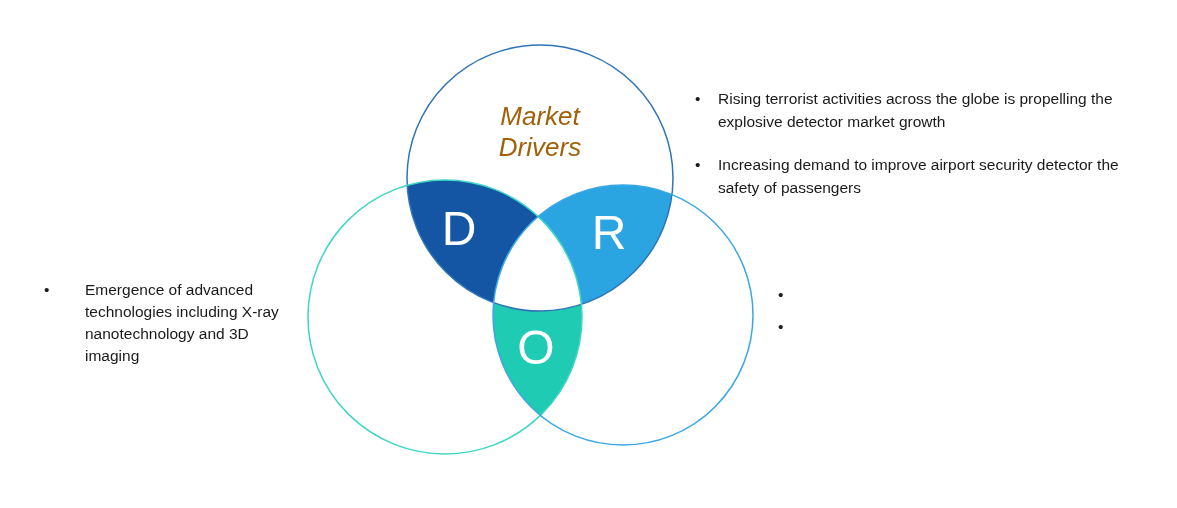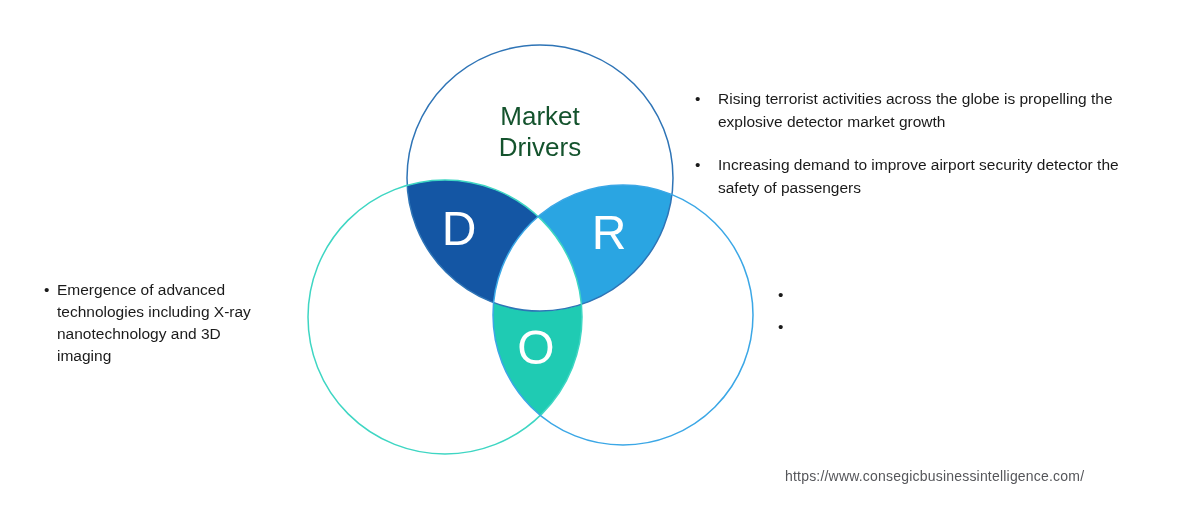--- a/index.html
+++ b/index.html
@@ -6,25 +6,26 @@
   .canvas{
     position:relative;
     width:1177px;height:508px;
     background:#ffffff;
     font-family:"Liberation Sans", sans-serif;
     overflow:hidden;
   }
   .venn-svg{position:absolute;left:0;top:0;}
   .venn-label{
     position:absolute;
-    color:#14532d;
+    color:#a16207;
     font-size:26px;
     line-height:31px;
     text-align:center;
     white-space:pre-line;
+    font-style:italic;
   }
   .venn-letter{
     position:absolute;
     color:#ffffff;
     font-size:48px;
     line-height:1;
     font-weight:400;
     transform:translate(-50%,-50%);
   }
   .bullets{
@@ -37,21 +38,21 @@
   .bullets-right-top{left:695px;top:87px;width:440px;font-size:15.5px;line-height:23px;}
   .bullets-right-top .bullet-marker{width:23px;}
   .bullets-right-top .bullet-item + .bullet-item{margin-top:20px;}
   .bullets-right-top .bullet-text{width:412px;}
   .bullets-right-mid{left:778px;top:284px;width:300px;font-size:15.5px;line-height:22px;}
   .bullets-right-mid .bullet-marker{width:20px;}
   .bullets-right-mid .bullet-item + .bullet-item{margin-top:10px;}
   .bullets-right-mid .bullet-text{width:268px;}
   .bullets-left{left:44px;top:279px;width:240px;font-size:15.5px;line-height:22px;}
   .bullets-left .bullet-marker{width:13px;}
-  .bullets-left .bullet-text{width:220px;}
+  .bullets-left .bullet-text{width:220px;margin-left:28px;}
   .source-url{
     position:absolute;
     left:785px;top:468px;
     font-size:14px;
     color:#55565a;
     letter-spacing:0.2px;
   }
 </style>
 </head>
 <body>
@@ -122,15 +123,14 @@
     </div>
   </div>
 
   <div class="bullets bullets-left">
     <div class="bullet-item">
       <span class="bullet-marker">•</span>
       <span class="bullet-text">Emergence of advanced technologies including X-ray nanotechnology and 3D imaging</span>
     </div>
   </div>
 
-  <div class="source-url">https://www.consegicbusinessintelligence.com/</div>
 
 </div>
 
 </body></html>

